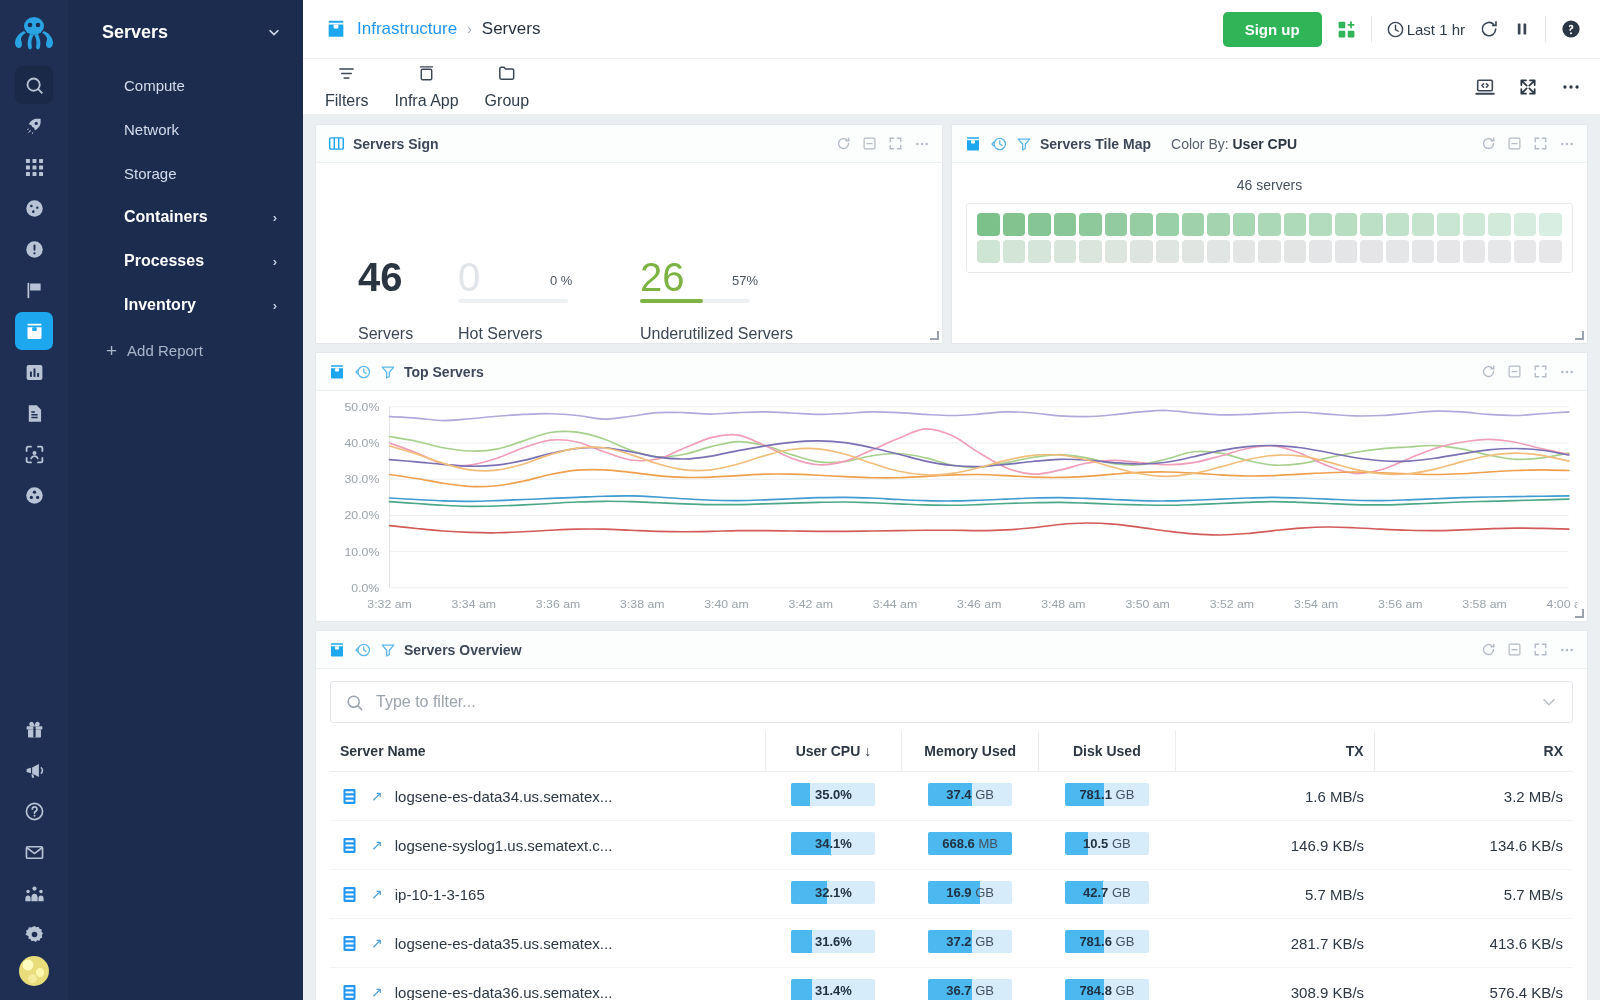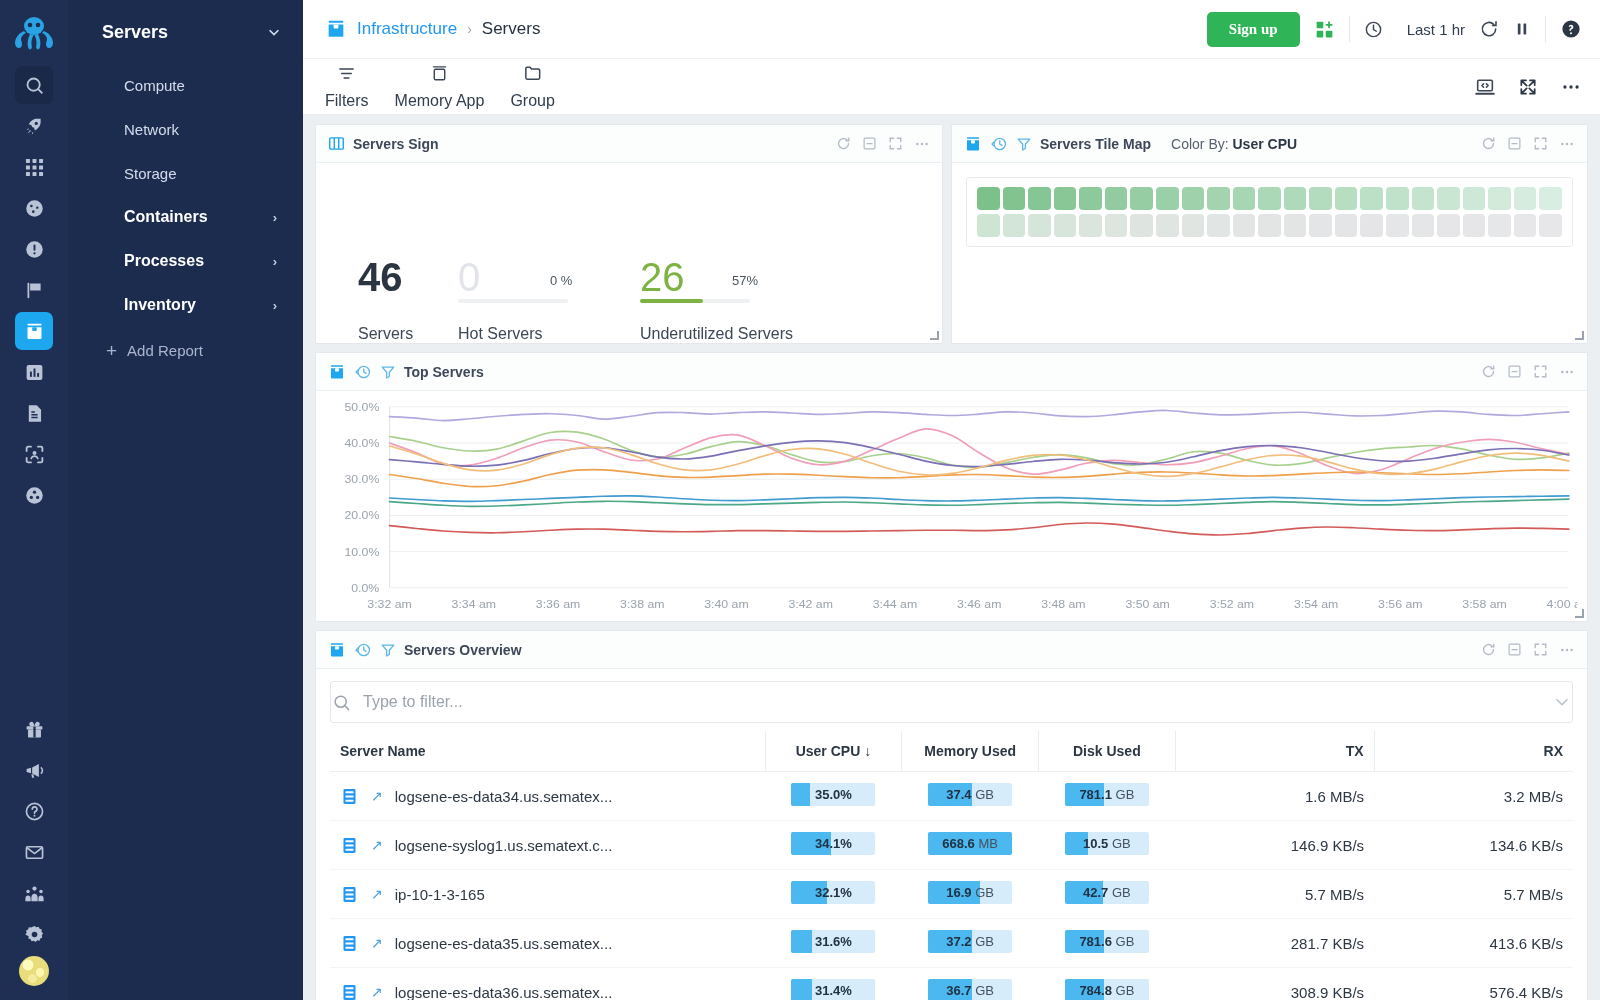--- a/index.html
+++ b/index.html
@@ -72,24 +72,24 @@
     padding: 0 18px 0 22px; gap: 10px; flex: 0 0 58px;
   }
   .crumbs { display: flex; align-items: center; gap: 10px; font-size: 17px; }
   .crumb-link { color: #2196f3; cursor: pointer; }
   .crumb-sep { color: #9aa5b1; font-size: 14px; }
   .crumb-cur { color: #26323f; }
   .top-right { margin-left: auto; display: flex; align-items: center; gap: 14px; }
   .signup {
     background: #2fb457; color: #fff; border: none; border-radius: 5px;
     padding: 9px 22px; font-size: 15px; font-weight: 600; cursor: pointer;
-    font-family: Liberation Serif, serif;
+    font-family: Liberation Sans, sans-serif;
   }
   .tb-div { width: 1px; height: 26px; background: #e2e6ea; }
-  .tb-btn { color: #2f3d4d; display: flex; align-items: center; gap: 24px; cursor: pointer; font-size: 15px; }
+  .tb-btn { color: #2f3d4d; display: flex; align-items: center; gap: 2px; cursor: pointer; font-size: 15px; }
   .tb-icon { color: #3b4654; cursor: pointer; display: flex; }
 
   .subbar {
     height: 56px; background: #fff; border-top: 1px solid #eef1f4;
     display: flex; align-items: center; padding: 0 18px 0 22px; gap: 26px;
     flex: 0 0 56px;
   }
   .sb-item { display: flex; align-items: center; gap: 9px; font-size: 16px; color: #2f3d4d; cursor: pointer; flex-direction: column; }
   .sb-right { margin-left: auto; display: flex; align-items: center; gap: 22px; }
 
@@ -138,21 +138,21 @@
   .chart-body { height: 230px; padding: 10px 10px 4px 10px; position: relative; }
   .chart-wrap { position: relative; width: 100%; height: 100%; }
   .chart-svg { display: block; width: 100%; height: 100%; }
   .ytick { font-size: 12px; fill: #9aa3ac; text-anchor: end; font-family: "Liberation Sans", sans-serif; }
   .xtick { font-size: 12px; fill: #9aa3ac; text-anchor: middle; font-family: "Liberation Sans", sans-serif; }
 
   
   .tbl-body { padding: 12px 14px 0 14px; }
   .filter-box {
     display: flex; align-items: center; gap: 12px; height: 42px;
-    border: 1px solid #e3e7eb; border-radius: 3px; padding: 0 1px; background: #fff;
+    border: 1px solid #e3e7eb; border-radius: 3px; padding: 0 14px; background: #fff;
   }
   .filter-box input {
     border: none; outline: none; flex: 1 1 auto; font-size: 16px;
     font-family: inherit; color: #2c3744; background: transparent;
   }
   .filter-box input::placeholder { color: #9aa3ad; }
   table { width: 100%; border-collapse: collapse; margin-top: 8px; table-layout: fixed; }
   th {
     font-size: 14px; font-weight: 700; color: #2c3744; padding: 12px 10px;
     border-bottom: 1px solid #eceff2; text-align: left;
@@ -427,21 +427,21 @@
         <svg width="19" height="19" viewBox="0 0 24 24" fill="none" stroke="#3b4654" stroke-width="1.9" stroke-linecap="round">
           <path d="M3.6 6.4h16.8M6 12h12M9 17.6h6"></path>
         </svg>
         <span>Filters</span>
       </span>
       <span class="sb-item">
         <svg width="19" height="19" viewBox="0 0 24 24" fill="none" stroke="#3b4654" stroke-width="1.8">
           <path d="M4.4 3.6h15.2" stroke-linecap="round"></path>
           <rect x="5.4" y="6.6" width="13.2" height="13.4" rx="1.6"></rect>
         </svg>
-        <span>Memory App</span>
+        <span>Infra App</span>
       </span>
       <span class="sb-item">
         <svg width="20" height="20" viewBox="0 0 24 24" fill="none" stroke="#3b4654" stroke-width="1.8">
           <path d="M3.4 6.6a1.6 1.6 0 0 1 1.6-1.6h3.4l1.8 2.2h8.2a1.6 1.6 0 0 1 1.6 1.6v9a1.6 1.6 0 0 1-1.6 1.6H5a1.6 1.6 0 0 1-1.6-1.6z"></path>
         </svg>
         <span>Group</span>
       </span>
 
       <div class="sb-right">
         <span class="tb-icon">
@@ -578,20 +578,21 @@
               <span>
                 <svg width="16" height="16" viewBox="0 0 24 24" fill="currentColor">
                     <circle cx="5" cy="12" r="1.9"></circle>
                     <circle cx="12" cy="12" r="1.9"></circle>
                     <circle cx="19" cy="12" r="1.9"></circle>
                   </svg>
               </span>
             </span>
           </div>
           <div class="tile-body">
+            <div class="tile-count">46 servers</div>
             <div class="tile-box">
               <div class="tile-row" id="tile-row-1">
                   <div class="tile" style="background: rgb(124, 192, 138);"></div>
                   <div class="tile" style="background: rgb(130, 195, 144);"></div>
                   <div class="tile" style="background: rgb(134, 197, 148);"></div>
                   <div class="tile" style="background: rgb(138, 199, 151);"></div>
                   <div class="tile" style="background: rgb(142, 201, 155);"></div>
                   <div class="tile" style="background: rgb(146, 203, 159);"></div>
                   <div class="tile" style="background: rgb(150, 205, 163);"></div>
                   <div class="tile" style="background: rgb(154, 208, 167);"></div>

